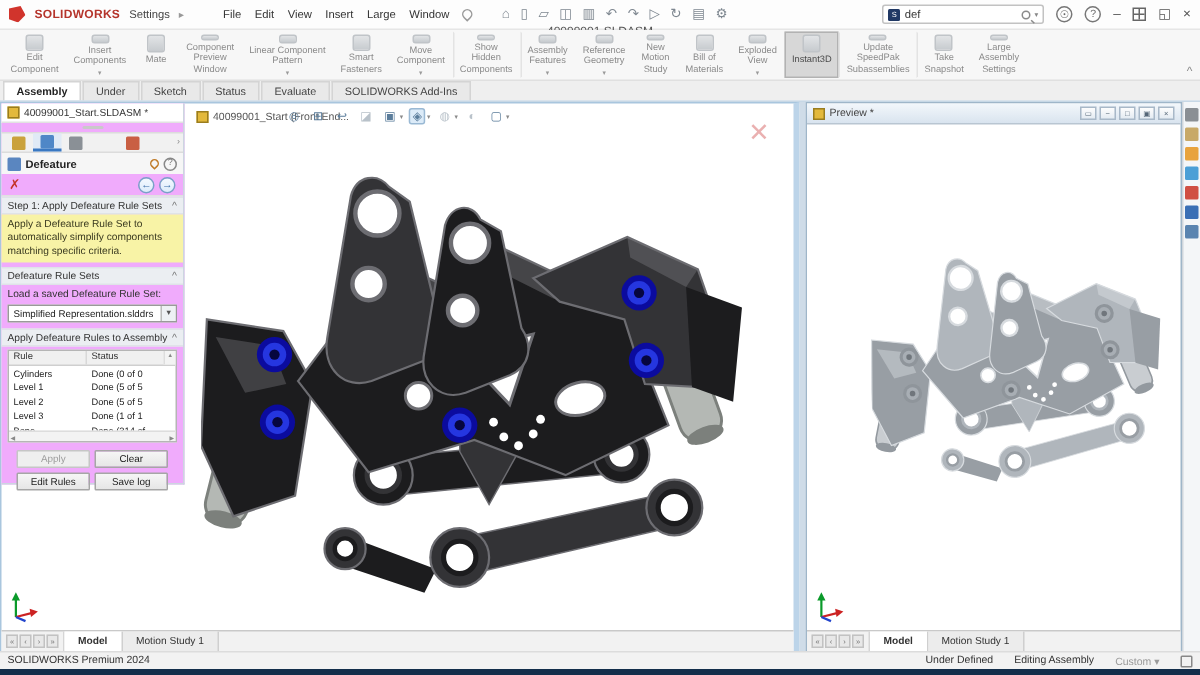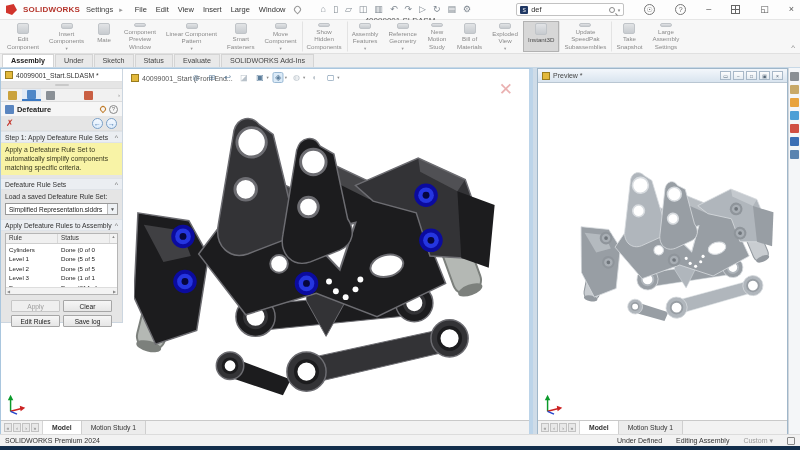--- a/index.html
+++ b/index.html
@@ -5,27 +5,27 @@
   *{margin:0;padding:0;box-sizing:border-box}
   body{font-family:"Liberation Sans","DejaVu Sans",sans-serif;background:#888}
   .app{position:relative;width:800px;height:450px;background:#fff;overflow:hidden;color:#333}
 
   
   .titlebar{position:absolute;left:0;top:0;width:800px;height:20px;background:#fdfdfd;border-bottom:1px solid #e6e6e6;display:flex;align-items:center;padding:0 6px;gap:6px}
   .sw-logo{width:11px;height:11px;background:#d1342c;clip-path:polygon(0 15%,70% 0,100% 55%,55% 100%,0 80%);flex:0 0 auto}
   .brand{font-size:8px;font-weight:bold;color:#b5352c;letter-spacing:.2px;white-space:nowrap}
   .brand-suffix{font-size:7.5px;color:#444;white-space:nowrap}
   .chev{font-size:7px;color:#999}
-  .menus{display:flex;gap:9px;margin-left:6px}
+  .menus{display:flex;gap:9px;margin-left:20px}
   .menu{font-size:7.5px;color:#333;cursor:default}
   .pin{width:7px;height:7px;border:1px solid #9a9a9a;border-radius:50% 50% 50% 0;transform:rotate(-45deg);margin-left:2px}
   .qat{display:flex;gap:7px;margin-left:14px;align-items:center}
   .qat .qi{font-size:9px;color:#7e8790;line-height:1}
   .doc-title{position:absolute;left:50%;transform:translateX(-50%);font-size:8px;color:#555;top:16px}
-  .tb-right{margin-left:auto;display:flex;align-items:center;gap:20px}
+  .tb-right{margin-left:auto;display:flex;align-items:center;gap:8px}
   .searchbox{width:108px;height:13px;border:1px solid #c2c2c2;border-radius:2px;background:#fff;display:flex;align-items:center;padding:0 3px;gap:3px}
   .searchbox .slogo{width:8px;height:8px;background:#203864;color:#fff;font-size:5px;display:flex;align-items:center;justify-content:center;border-radius:1px}
   .searchbox input{border:0;outline:0;flex:1;font-size:7.5px;color:#333;min-width:0;font-family:inherit;background:transparent}
   .mag{width:6px;height:6px;border:1px solid #8a8a8a;border-radius:50%;position:relative}
   .mag::after{content:"";position:absolute;width:3px;height:1px;background:#8a8a8a;transform:rotate(45deg);left:5px;top:6px}
   .circ{width:11px;height:11px;border:1px solid #777;border-radius:50%;font-size:7px;color:#666;display:flex;align-items:center;justify-content:center}
   .wc{font-size:9px;color:#555;line-height:1}
   .wc.grid{width:9px;height:9px;border:1px solid #666;background:linear-gradient(#666,#666) 50% 0/1px 100% no-repeat,linear-gradient(#666,#666) 0 50%/100% 1px no-repeat}
 
   
@@ -50,21 +50,21 @@
   .cube-icon{width:8px;height:8px;background:#e3b93c;border:1px solid #9a7d1e}
   .headsup{position:absolute;left:50%;top:3px;transform:translateX(-50%);display:flex;align-items:center;gap:4px}
   .hico{display:flex;align-items:center;gap:1px}
   .hico .hg{width:11px;height:11px;font-size:8px;color:#5b7d9b;display:flex;align-items:center;justify-content:center;border:1px solid transparent;border-radius:2px}
   .hico.dim .hg{color:#b9c2ca}
   .hico.active .hg{background:#dcebf8;border:1px solid #9ab9d4}
   .hico .hcaret{font-size:4.5px;color:#8a8a8a}
   .confirm-x{position:absolute;right:16px;top:10px;font-size:17px;font-weight:bold;color:rgba(214,98,98,.5)}
 
   
-  .left-panel{position:absolute;left:0;top:0;width:122px;height:254px;background:#e5e5e5;border-right:1px solid #ccd6e0;border-bottom:1px solid #ccd6e0;font-size:6.8px}
+  .left-panel{position:absolute;left:0;top:0;width:122px;height:254px;background:#f0abfc;border-right:1px solid #ccd6e0;border-bottom:1px solid #ccd6e0;font-size:6.8px}
   .tree-header{height:13px;background:#fff;display:flex;align-items:center;gap:3px;padding:0 4px;border-bottom:1px solid #e2e2e2;font-size:6.8px;color:#333;white-space:nowrap;overflow:hidden}
   .panel-handle{height:6px;display:flex;align-items:center;justify-content:center}
   .panel-handle i{width:14px;height:2px;background:#c9c9c9;border-radius:1px}
   .pm-tabs{height:14px;background:#f1f1f1;border-top:1px solid #dcdcdc;border-bottom:1px solid #dcdcdc;display:flex;align-items:stretch;padding-left:2px}
   .pm-tab{width:19px;display:flex;align-items:center;justify-content:center}
   .pm-tab .sq{width:9px;height:9px;border-radius:1px;background:var(--c,#999)}
   .pm-tab.active{background:#e0eaf6;border-bottom:2px solid #3a78c2}
   .pm-flyout{margin-left:auto;font-size:6px;color:#888;align-self:center;padding-right:2px}
   .pm-title{height:14px;display:flex;align-items:center;gap:3px;padding:0 4px;background:#f6f6f6}
   .pm-title .t{font-weight:bold;font-size:7.4px;color:#222}

